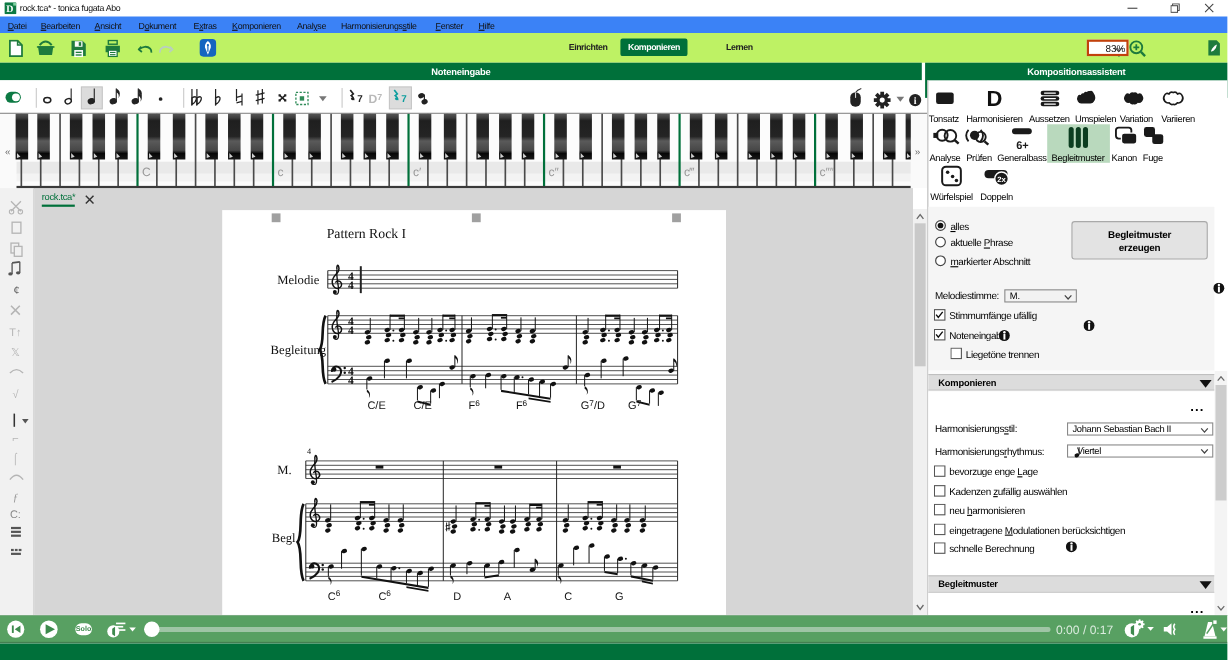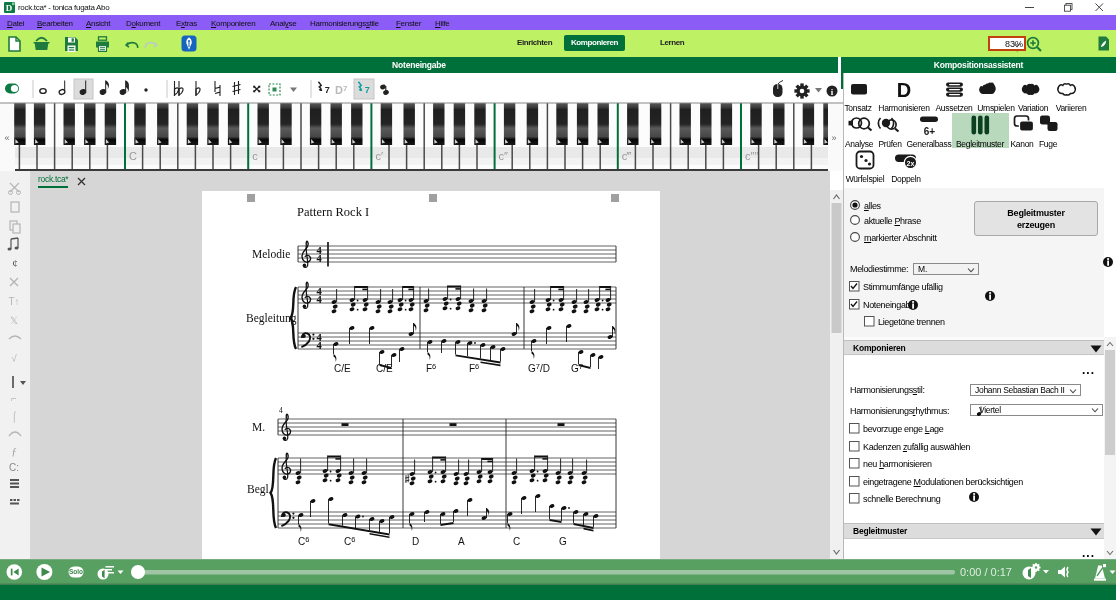--- a/index.html
+++ b/index.html
@@ -18,21 +18,21 @@
  <div class="abs" style="left:1025px;top:7px;width:9px;height:1px;background:#444"></div>
  <svg class="abs" style="left:1064px;top:3px" width="9" height="9">
       <rect x="2" y="0.5" width="6" height="6" fill="none" stroke="#444" stroke-width="0.9"></rect>
       <rect x="0.5" y="2.2" width="6" height="6" fill="#fff" stroke="#444" stroke-width="0.9"></rect>
     </svg>
  <svg class="abs" style="left:1095px;top:3px" width="9" height="9">
       <path d="M0.5 0.5 L8 8 M8 0.5 L0.5 8" stroke="#444" stroke-width="1"></path>
     </svg>
 </div>
 
-<div class="abs" style="left:0;top:15px;width:1116px;height:15px;background:#8b5cf6;font-size:8px;letter-spacing:-0.3px;color:#111">
+<div class="abs" style="left:0;top:15px;width:1116px;height:15px;background:#3b82f6;font-size:8px;letter-spacing:-0.3px;color:#111">
 <span class="abs" style="left:7px;top:4px"><span class="u">D</span>atei</span>
     <span class="abs" style="left:37px;top:4px"><span class="u">B</span>earbeiten</span>
     <span class="abs" style="left:86px;top:4px"><span class="u">A</span>nsicht</span>
     <span class="abs" style="left:126px;top:4px">D<span class="u">o</span>kument</span>
     <span class="abs" style="left:176px;top:4px">E<span class="u">x</span>tras</span>
     <span class="abs" style="left:211px;top:4px"><span class="u">K</span>omponieren</span>
     <span class="abs" style="left:270px;top:4px">Anal<span class="u">y</span>se</span>
     <span class="abs" style="left:310px;top:4px">Harmonisierungs<span class="u">s</span>tile</span>
     <span class="abs" style="left:396px;top:4px"><span class="u">F</span>enster</span>
     <span class="abs" style="left:435px;top:4px"><span class="u">H</span>ilfe</span>
@@ -861,21 +861,21 @@
 <div class="abs" style="left:844px;top:337px;width:260px;height:222px;background:#fbfbfb"></div>
 <div class="abs" style="left:844px;top:340px;width:260px;height:15px;background:#dcdcdc;border-top:1px solid #c0c0c0;border-bottom:1px solid #c8c8c8">
     <span class="abs" style="left:9px;top:2px;font-size:8.5px;font-weight:bold;letter-spacing:-0.2px">Komponieren</span>
 <svg class="abs" style="left:246px;top:4px" width="12" height="8">
       <path d="M0.5 0.5 h11 l-5.5 7z" fill="#111"></path>
     </svg>
   </div>
 <div class="abs" style="left:844px;top:356px;width:260px;height:167px;background:#fff"></div>
 <div class="abs" style="left:1082px;top:363px;width:16px;height:10px;font-size:12px;font-weight:bold;letter-spacing:1px">...</div>
 <div class="abs lbl" style="left:850px;top:385px">Harmonisierungs<span class="u">s</span>til:</div>
-<div class="abs" style="left:970px;top:384px;width:111px;height:12px;background:#fff;border:1px solid #8a8a8a;font-size:8.5px;letter-spacing:-0.3px;line-height:10px;padding-left:4px">Johann Sebastian Bach II<svg class="abs" style="right:3px;top:3.5px" width="8" height="5">
+<div class="abs" style="left:970px;top:384px;width:133px;height:12px;background:#fff;border:1px solid #8a8a8a;font-size:8.5px;letter-spacing:-0.3px;line-height:10px;padding-left:4px">Johann Sebastian Bach II<svg class="abs" style="right:3px;top:3.5px" width="8" height="5">
       <path d="M1 0.5 L4 3.8 L7 0.5" fill="none" stroke="#444" stroke-width="1.1"></path>
     </svg></div>
 <div class="abs lbl" style="left:850px;top:406px">Harmonisierungs<span class="u">r</span>hythmus:</div>
 <div class="abs" style="left:970px;top:403.5px;width:133px;height:12px;background:#fff;border:1px solid #8a8a8a;font-size:8.5px;letter-spacing:-0.3px;line-height:10px;padding-left:8px">Viertel<svg class="abs" style="left:5px;top:1px" width="10" height="11">
       <ellipse cx="3" cy="8" rx="2.2" ry="1.8" fill="#111" transform="rotate(-20 3 8)"></ellipse>
       <line x1="5" y1="7.5" x2="5" y2="0.5" stroke="#111" stroke-width="0.9"></line>
     </svg><svg class="abs" style="right:3px;top:3.5px" width="8" height="5">
       <path d="M1 0.5 L4 3.8 L7 0.5" fill="none" stroke="#444" stroke-width="1.1"></path>
     </svg></div>
 <svg class="abs" style="left:849px;top:423px" width="11" height="11">

